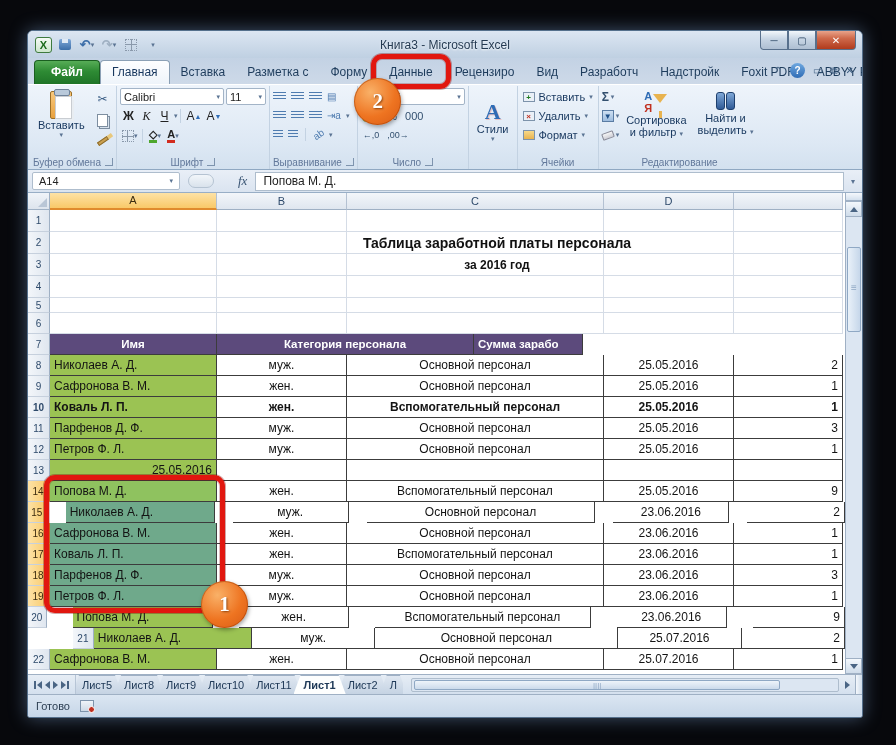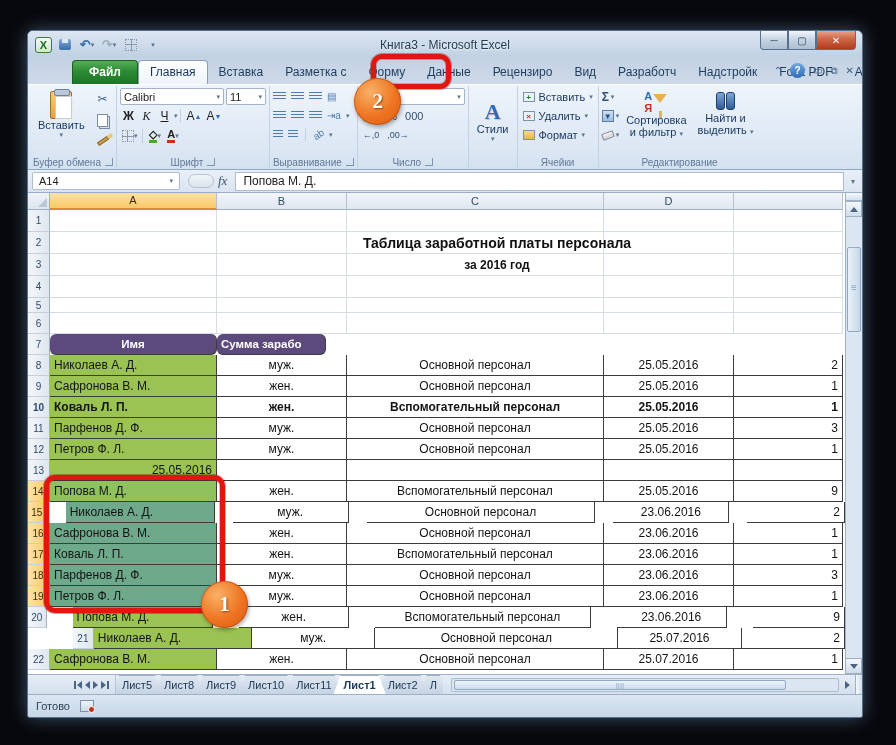--- a/index.html
+++ b/index.html
@@ -34,21 +34,21 @@
   .wbtn.min { border-radius:0 0 0 4px; }
   .wbtn.close { width:40px; border-radius:0 0 4px 0; color:#fff;
                 background:linear-gradient(#e9a38a,#cf6a4c 40%,#b13b1c); }
 
   
   .tabrow { height:26px; display:flex; align-items:flex-end; padding-left:6px; flex:none;
             background:linear-gradient(#c3d2e4,#cdd9e8); position:relative; }
   .rtab { padding:4px 11px 5px; font-size:12px; color:#1e3c5c; border-radius:4px 4px 0 0;
           white-space:nowrap; }
   .rtab.file { background:linear-gradient(#57ad57,#2e8b34 45%,#1f7427); color:#fff;
-               border:1px solid #1a5e20; border-bottom:none; padding:4px 16px 5px; font-weight:bold;margin-left:38px; }
+               border:1px solid #1a5e20; border-bottom:none; padding:4px 16px 5px; font-weight:bold; }
   .rtab.active { background:linear-gradient(#fdfeff,#eef4fa); border:1px solid #8ba0b5;
                  border-bottom:none; color:#17375e; }
   .tabrow-right { position:absolute; right:8px; top:5px; display:flex; gap:8px; align-items:center; }
   .tr-ic { font-size:10px; color:#3f5f82; }
   .help-ic { width:15px; height:15px; border-radius:50%; background:linear-gradient(#6fa8e0,#2f6cb5);
              color:#fff; font-size:10px; font-weight:bold; text-align:center; line-height:15px; }
 
   
   .ribbon { height:86px; flex:none; background:linear-gradient(#eef4fb,#dde8f4 70%,#d3e1ef);
             border-top:1px solid #fff; border-bottom:1px solid #8fa8c2; display:flex; padding:1px 2px 0; }
@@ -122,21 +122,21 @@
   .funnel:after { content:""; position:absolute; left:-1.5px; top:8px; width:3px; height:7px; background:#e8b34f; }
   .binoc { display:flex; gap:1px; }
   .binoc span { width:9px; height:18px; background:linear-gradient(#7fa8d8,#2f5a96); border:1px solid #1d3f6e; border-radius:3px; }
 
   
   .fbar { height:23px; flex:none; background:linear-gradient(#e9eff7,#dae4f0); border-bottom:1px solid #98aec6;
           display:flex; align-items:center; padding:2px 4px; gap:4px; }
   .namebox { width:148px; height:18px; background:#fff; border:1px solid #aebdcd; border-radius:2px;
              display:flex; align-items:center; font-size:11px; color:#222; padding:0 6px; }
   .namebox .dd { margin-left:auto; font-size:7px; color:#5a7393; }
-  .fx-area { display:flex; align-items:center; gap:4px; padding:0 4px; }
+  .fx-area { display:flex; align-items:center; gap:24px; padding:0 4px; }
   .insfn { width:26px; height:14px; border-radius:7px; background:linear-gradient(#f2f6fa,#d9e2ec); border:1px solid #b5c3d2; }
   .fx { font-family:"Liberation Serif",serif; font-style:italic; font-size:13px; color:#3a5574; }
   .fvalue { flex:1; height:19px; background:#fff; border:1px solid #aebdcd; font-size:12px; color:#222;
             display:flex; align-items:center; padding:0 7px; }
   .fchev { font-size:8px; color:#5a7393; padding:0 3px; }
 
   
   .sheetwrap { flex:1; display:flex; overflow:hidden; background:#fff; }
   .sheet-main { flex:1; position:relative; overflow:hidden; }
   .hdr-row { display:flex; height:17px; }
@@ -147,21 +147,21 @@
             font-size:11px; color:#2e4a6b; text-align:center; line-height:16px; }
   .colhdr.sel { background:linear-gradient(#fde2a6,#f9c968); border-bottom:2px solid #e08b2d; color:#3c2c10; line-height:15px; }
   .grow { display:flex; }
   .rowhdr { width:22px; background:linear-gradient(90deg,#f3f6fa,#dfe6ef); border-right:1px solid #9fb0c4;
             border-bottom:1px solid #c6d0dd; font-size:10px; color:#2e4a6b; display:flex; align-items:center; justify-content:center; }
   .rowhdr.sel { background:linear-gradient(90deg,#fde2a6,#f9c968); border-right:2px solid #e08b2d; color:#3c2c10; }
   .cell { border-right:1px solid #d5dce6; border-bottom:1px solid #d5dce6; font-size:12px; color:#141414;
           display:flex; align-items:center; padding:0 4px; overflow:hidden; white-space:nowrap; }
   .cell.bordered { border:1px solid #3c3c3c; border-top:none; border-left:none; }
   .grow.tbl .cell:first-of-type { border-left:1px solid #3c3c3c; }
-  .cell.hdrcell { background:#5c4a7c; color:#fff; font-weight:bold; font-size:11.5px; justify-content:center;border-radius:6px; }
+  .cell.hdrcell { background:#5c4a7c; color:#fff; font-weight:bold; font-size:11.5px; justify-content:center; }
   .cell.name { background:#9bc353; }
   .cell.name.active { background:#8fc25f; }
   .cell.name.tsel { background:#6fa98b; }
   .cell.c-center { justify-content:center; }
   .cell.c-right { justify-content:flex-end; }
   .overlay-title { position:absolute; left:189px; width:560px; text-align:center; font-weight:bold;
                    font-size:14px; color:#111; pointer-events:none; }
 
   
   .vscroll { width:17px; flex:none; background:#dce6f2; border-left:1px solid #9fb0c4; display:flex; flex-direction:column; }
@@ -172,21 +172,21 @@
   .tri-dn { border-left:4px solid transparent; border-right:4px solid transparent; border-top:5px solid #4a6584; }
   .tri-l  { border-top:4px solid transparent; border-bottom:4px solid transparent; border-right:5px solid #4a6584; }
   .tri-r  { border-top:4px solid transparent; border-bottom:4px solid transparent; border-left:5px solid #4a6584; }
   .vtrack { flex:1; position:relative; }
   .vthumb { position:absolute; left:1px; right:1px; top:30px; height:85px; border:1px solid #8fa8c4;
             border-radius:2px; background:linear-gradient(90deg,#e9f1f9,#c6d7ea); }
   .vthumb:after { content:"≡"; position:absolute; left:0; right:0; top:50%; margin-top:-8px; text-align:center; color:#8fa8c4; font-size:10px; }
 
   
   .sheetbar { height:20px; flex:none; background:linear-gradient(#e6edf5,#d4e0ee); border-top:1px solid #9fb0c4;
-              display:flex; align-items:stretch;padding-left:40px; }
+              display:flex; align-items:stretch; }
   .tabnav { display:flex; align-items:center; gap:3px; padding:0 6px; border-right:1px solid #b7c5d6; }
   .tabnav span { display:flex; }
   .stabs { display:flex; align-items:stretch; overflow:hidden; }
   .stab { padding:2px 10px; font-size:11px; color:#203a58; background:linear-gradient(#dfe7f1,#c5d3e3);
           clip-path:polygon(0 100%, 7px 0, calc(100% - 7px) 0, 100% 100%); margin:0 -4px;
           display:flex; align-items:center; border-top:1px solid #9fb0c4; }
   .stab.active { background:#fdfefe; font-weight:bold; z-index:2; }
   .hscroll { flex:1; display:flex; align-items:center; gap:0; padding-left:8px; }
   .htrack { flex:1; height:14px; background:#dce6f2; border:1px solid #aebdcd; border-radius:2px; position:relative; }
   .hthumb { position:absolute; top:1px; bottom:1px; left:2px; width:86%; background:linear-gradient(#eef4fa,#cbdaeb);
@@ -570,20 +570,21 @@
             <div class="rowhdr">6</div>
             <div class="cell " style="width: 167px;"></div>
             <div class="cell " style="width: 130px;"></div>
             <div class="cell " style="width: 257px;"></div>
             <div class="cell " style="width: 130px;"></div>
             <div class="cell " style="width: 109px;"></div>
           </div>
           <div class="grow tbl" style="height: 21px;">
             <div class="rowhdr">7</div>
             <div class="cell hdrcell bordered" style="width: 167px;">Имя</div>
+            <div class="cell hdrcell bordered" style="width: 257px;">Категория персонала</div>
             <div class="cell hdrcell bordered" style="width: 109px; justify-content: flex-start;">Сумма зарабо</div>
           </div>
           <div class="grow tbl" style="height: 21px;">
             <div class="rowhdr">8</div>
             <div class="cell name bordered" style="width: 167px;">Николаев А. Д.</div>
             <div class="cell bordered c-center" style="width: 130px;">муж.</div>
             <div class="cell bordered c-center" style="width: 257px;">Основной персонал</div>
             <div class="cell bordered c-center" style="width: 130px;">25.05.2016</div>
             <div class="cell bordered c-right" style="width: 109px;">2</div>
           </div>

